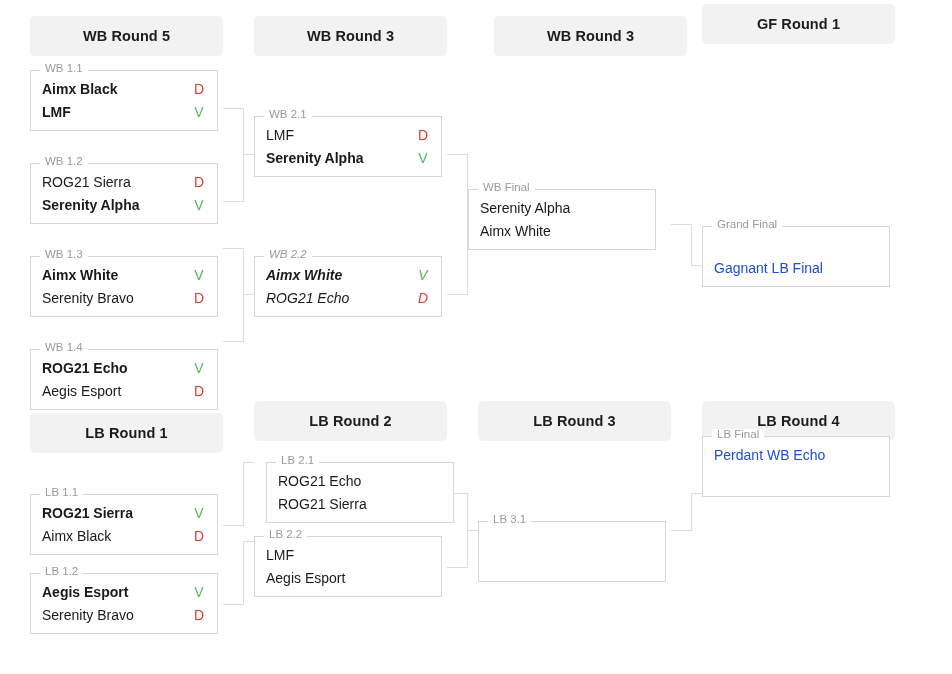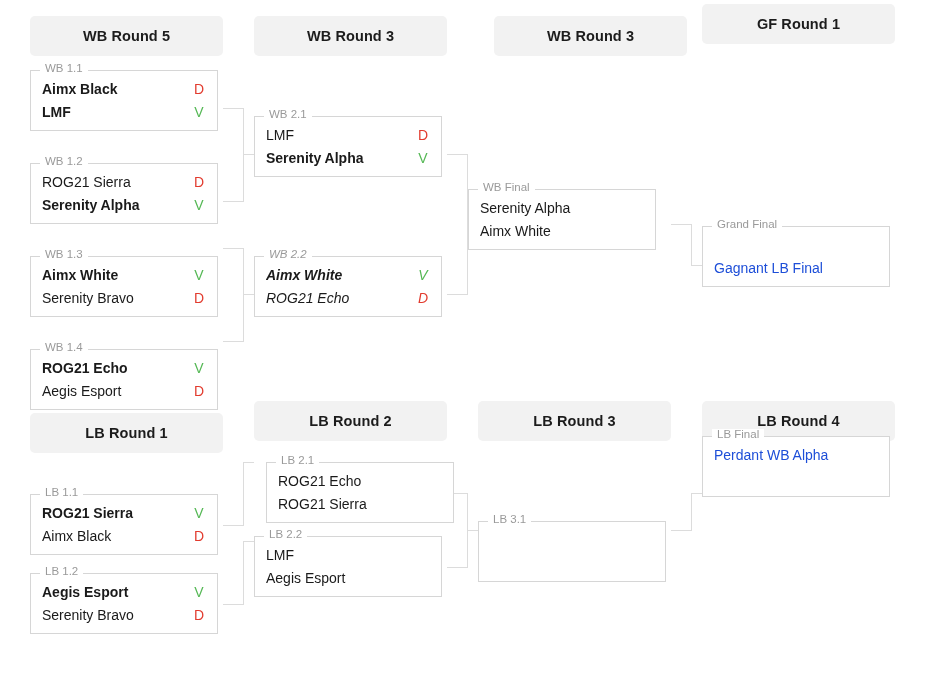--- a/index.html
+++ b/index.html
@@ -307,21 +307,21 @@
     </div>
     <div class="slot">
       <span class="team"></span>
       <span class="mark none"></span>
     </div>
   </div>
 
   <div class="match" style="left:702px; top:436px;">
     <div class="match-legend">LB Final</div>
     <div class="slot placeholder">
-      <span class="team">Perdant WB Alpha</span>
+      <span class="team">Perdant WB Echo</span>
       <span class="mark none"></span>
     </div>
     <div class="slot placeholder">
       <span class="team"></span>
       <span class="mark none"></span>
     </div>
   </div>
 
 </div>
 

